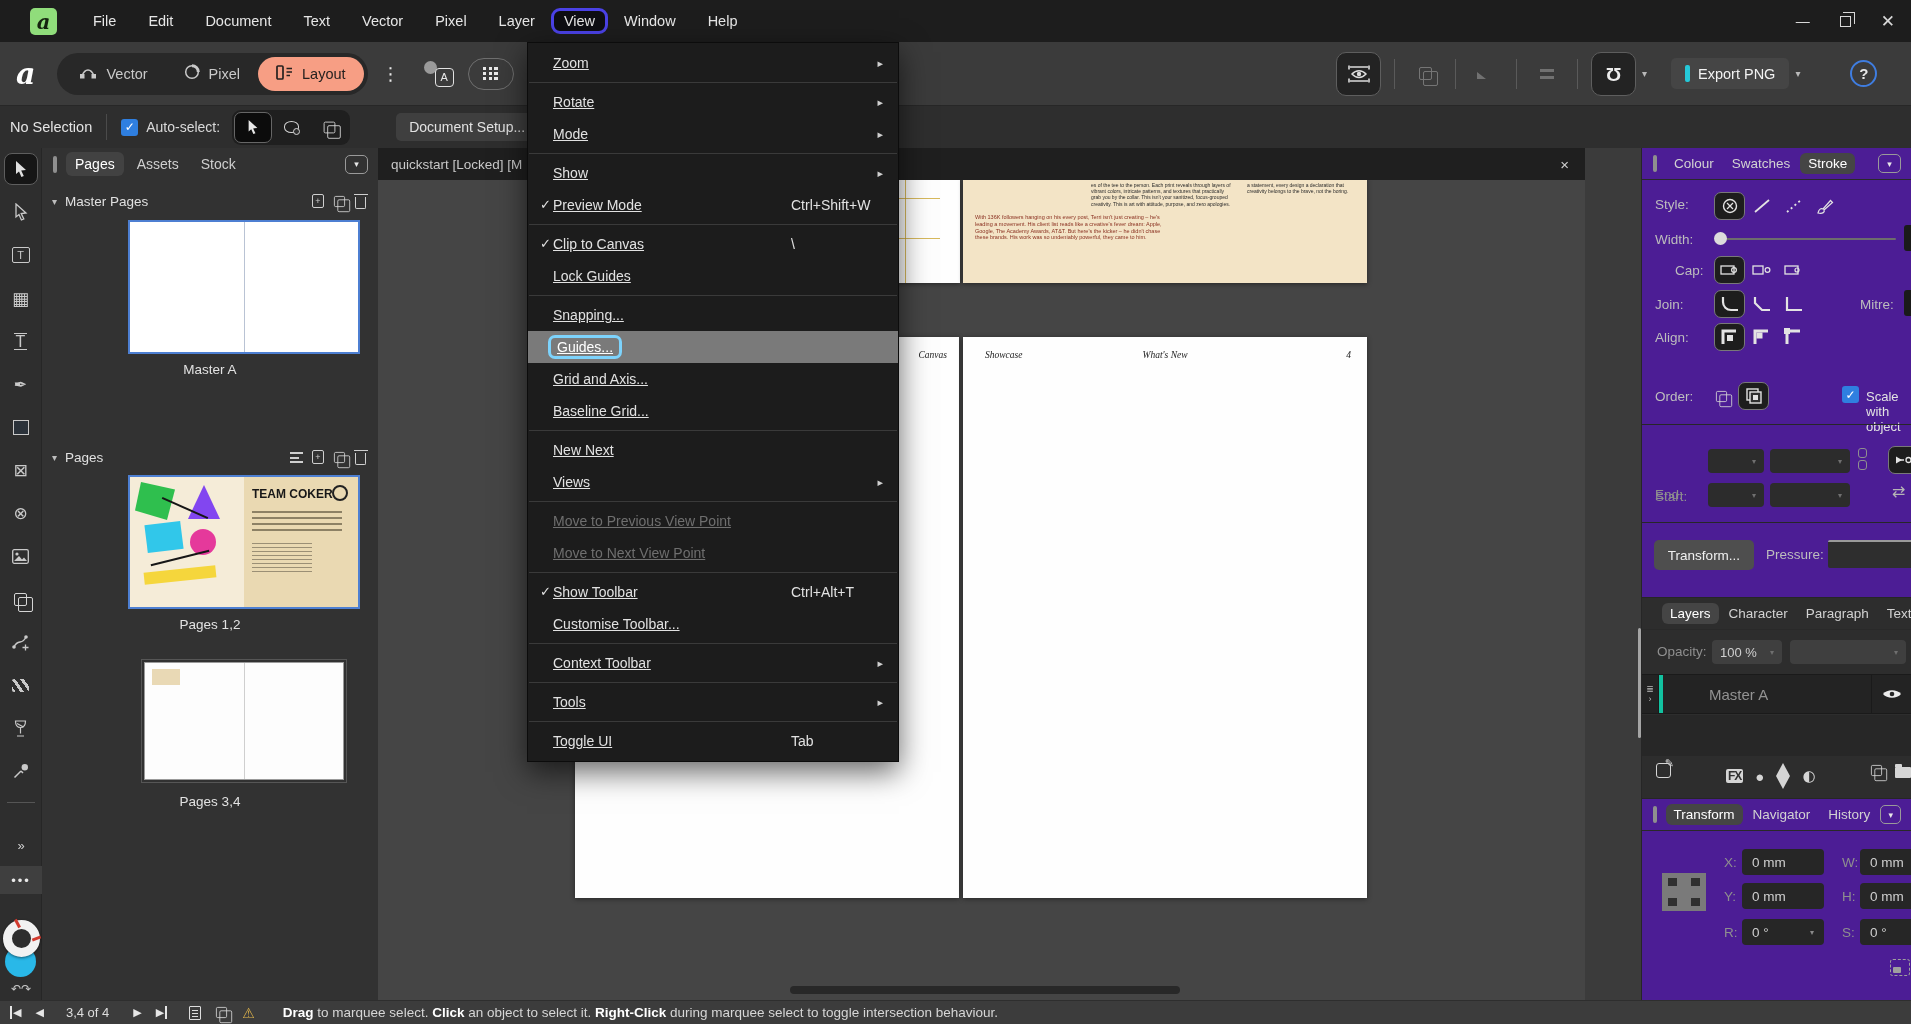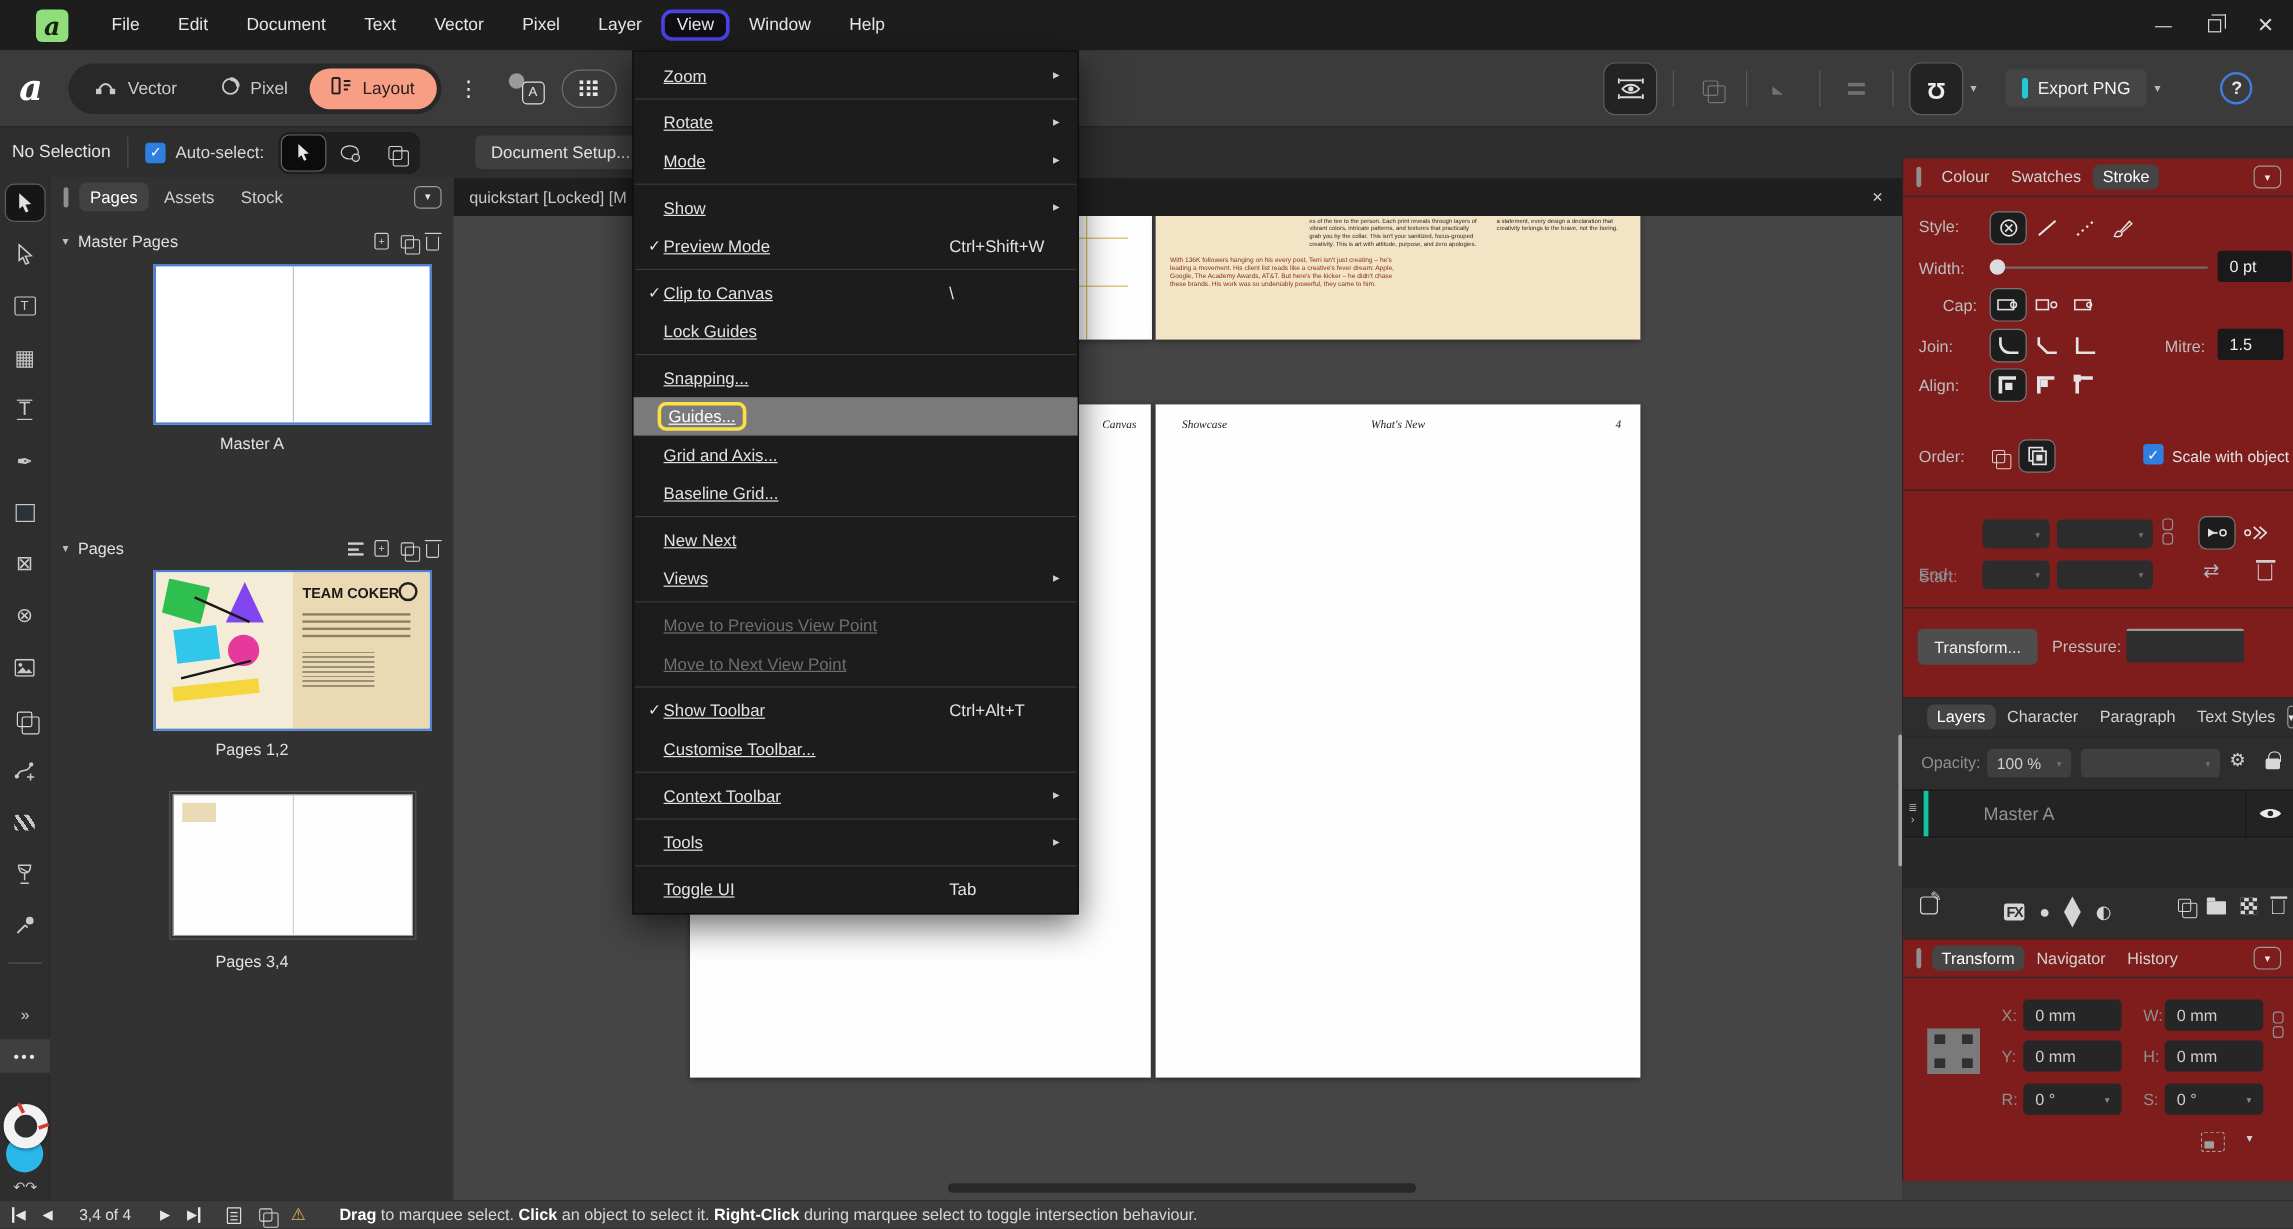--- a/index.html
+++ b/index.html
@@ -106,21 +106,21 @@
 .page { position:absolute; background:#fefefe; box-shadow:0 1px 5px rgba(0,0,0,.45); }
 .guide-v { position:absolute; top:0; width:1px; height:100%; background:#c9a227; opacity:.75; }
 .guide-h { position:absolute; left:168px; right:20px; height:1px; background:#c9a227; opacity:.75; }
 .tan { background:#f3e4c6; }
 .tinytxt { position:absolute; font-size:5px; line-height:6.2px; color:#2b2b2b; overflow:hidden; }
 .redtxt { color:#8a3020; font-size:5.5px; line-height:6.8px; }
 .hdr { position:absolute; font-family:"Liberation Serif",serif; font-style:italic; font-size:9.5px; color:#222; top:13px; }
 .hscroll { position:absolute; left:412px; top:806px; width:390px; height:8px; background:#282828; border-radius:4px; }
 
 
-#right-panel { position:absolute; right:0; top:132px; width:326px; height:852px; background:#7f1d1d; border-left:1px solid #262626; }
+#right-panel { position:absolute; right:0; top:148px; width:270px; height:852px; background:#4c1d95; border-left:1px solid #262626; }
 .rpanel { position:absolute; left:0; width:100%; overflow:hidden; }
 .rp-tabrow { height:32px; display:flex; align-items:center; border-bottom:1px solid #292929; }
 .rtab { padding:3px 8px; border-radius:6px; color:#d2d2d2; font-size:13.5px; margin-right:2px; white-space:nowrap; }
 .rtab.active { background:#454545; color:#fff; }
 .slabel { position:absolute; color:#bdbdbd; font-size:13.5px; }
 .glabel { color:#8f8f8f; }
 .btn3 { position:absolute; display:flex; gap:1px; }
 .sbtn { width:31px; height:28px; display:flex; align-items:center; justify-content:center; border:1px solid transparent; border-radius:7px; color:#e3e3e3; }
 .sbtn.active { background:#1d1d1d; border-color:#787878; }
 .value-box { position:absolute; background:#1a1a1a; height:26px; border-radius:3px; color:#ececec; font-size:13.5px; display:flex; align-items:center; padding:0 10px; }
@@ -172,21 +172,21 @@
 
 
 #view-menu { position:absolute; left:527px; top:42px; width:372px; background:#1c1c1c; border:1px solid #0c0c0c; box-shadow:0 10px 28px rgba(0,0,0,.6); padding:4px 0; z-index:50; }
 .mi { position:relative; height:32px; line-height:32px; color:#e2e2e2; font-size:14px;text-decoration:underline; }
 .mi .chk { position:absolute; left:12px; font-size:13px; }
 .mi .lbl { margin-left:25px; }
 .mi .sc { position:absolute; left:263px; }
 .mi .arr { position:absolute; right:15px; color:#cfcfcf; font-size:11px; }
 .mi.disabled { color:#6f6f6f; }
 .mi.hl { background:#7a7a7a; color:#fff; }
-.mi.hl .lbl { margin-left:20px; border:3px solid #fde047; border-radius:7px; padding:1px 6px; }
+.mi.hl .lbl { margin-left:20px; border:3px solid #7dd3fc; border-radius:7px; padding:1px 6px; }
 .msep { height:1px; background:#3a3a3a; margin:3px 1px; }
 </style>
 </head>
 <body>
 
 <div id="app">
 
   <div id="titlebar">
     <div class="tb-logo">a</div>
     <div id="menubar">

